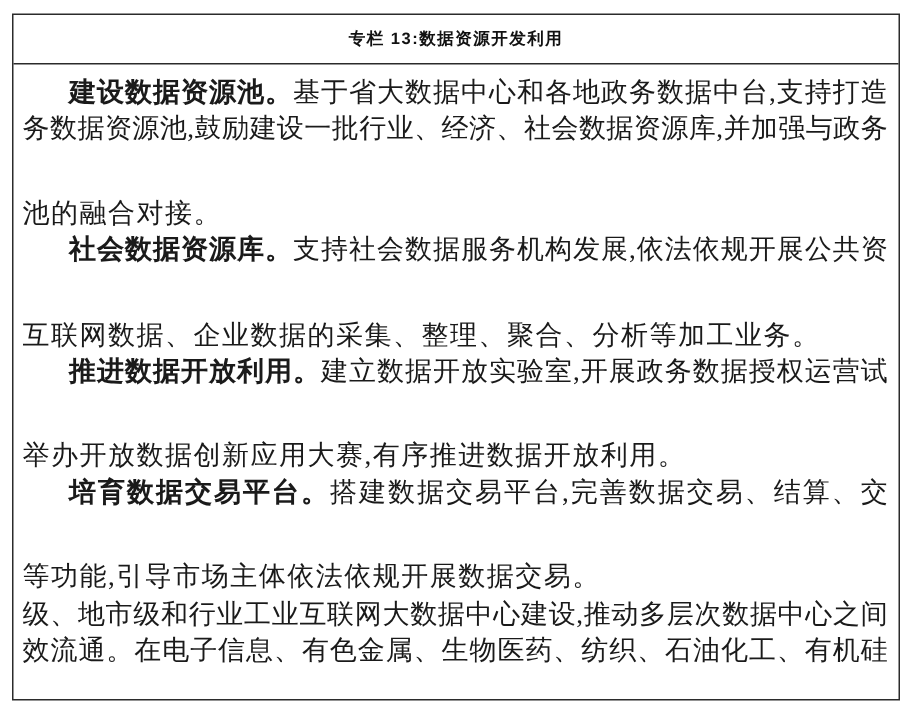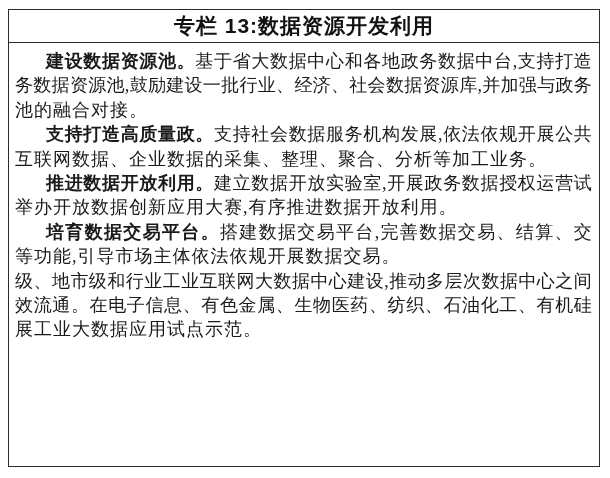--- a/index.html
+++ b/index.html
@@ -24,21 +24,21 @@
     border: 1px solid #2b2b2b;
     background: #ffffff;
     box-sizing: content-box;
   }
   .panel-title {
     height: 32px;
     line-height: 32px;
     border-bottom: 1px solid #2b2b2b;
     text-align: center;
     font-weight: bold;
-    font-size: 21px;
+    font-size: 11px;
     letter-spacing: 1px;
     font-family: "Liberation Sans", sans-serif;
     color: #111111;
   }
   .panel-body {
     padding: 6px 7px 0 6px;
     overflow: hidden;
   }
   .line {
     font-size: 18px;
@@ -48,41 +48,42 @@
     text-align: justify;
     text-align-last: justify;
     letter-spacing: 0.2px;
   }
   .line.first {
     text-indent: 31px;
   }
   .line.lastline {
     text-align-last: left;
     letter-spacing: 1px;
+    margin-top: 32px;
   }
   .lead {
     font-weight: bold;
   }
 </style>
 </head>
 <body>
 
 <div class="panel">
   <div class="panel-title">专栏 13:数据资源开发利用</div>
   <div class="panel-body">
 
     <div>
       <div class="line first"><span class="lead">建设数据资源池。</span><span>基于省大数据中心和各地政务数据中台,支持打造高质量政</span></div>
       <div class="line">务数据资源池,鼓励建设一批行业、经济、社会数据资源库,并加强与政务数据资源</div>
       <div class="line lastline">池的融合对接。</div>
     </div>
 
 
     <div>
-      <div class="line first"><span class="lead">支持打造高质量政。</span><span>支持社会数据服务机构发展,依法依规开展公共资源数据、</span></div>
+      <div class="line first"><span class="lead">社会数据资源库。</span><span>支持社会数据服务机构发展,依法依规开展公共资源数据、</span></div>
       <div class="line lastline">互联网数据、企业数据的采集、整理、聚合、分析等加工业务。</div>
     </div>
 
     <div>
       <div class="line first"><span class="lead">推进数据开放利用。</span><span>建立数据开放实验室,开展政务数据授权运营试点。定期</span></div>
       <div class="line lastline">举办开放数据创新应用大赛,有序推进数据开放利用。</div>
     </div>
 
     <div>
       <div class="line first"><span class="lead">培育数据交易平台。</span><span>搭建数据交易平台,完善数据交易、结算、交付、安全保障</span></div>

